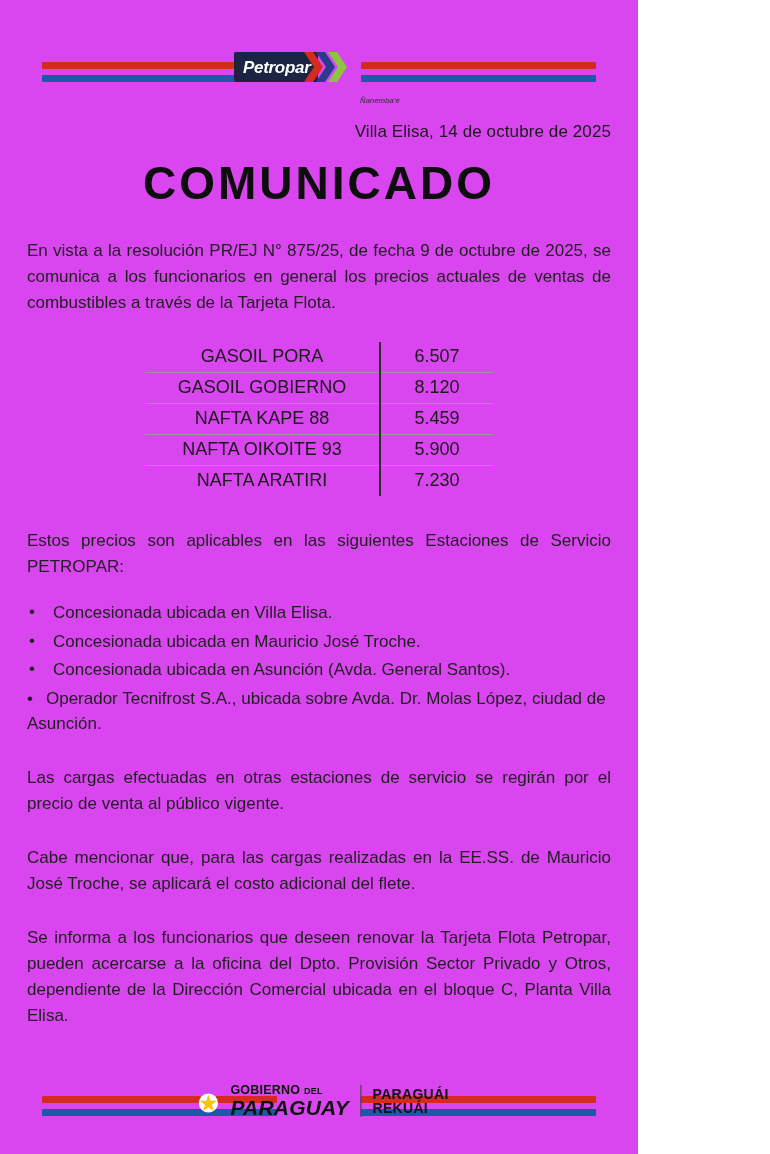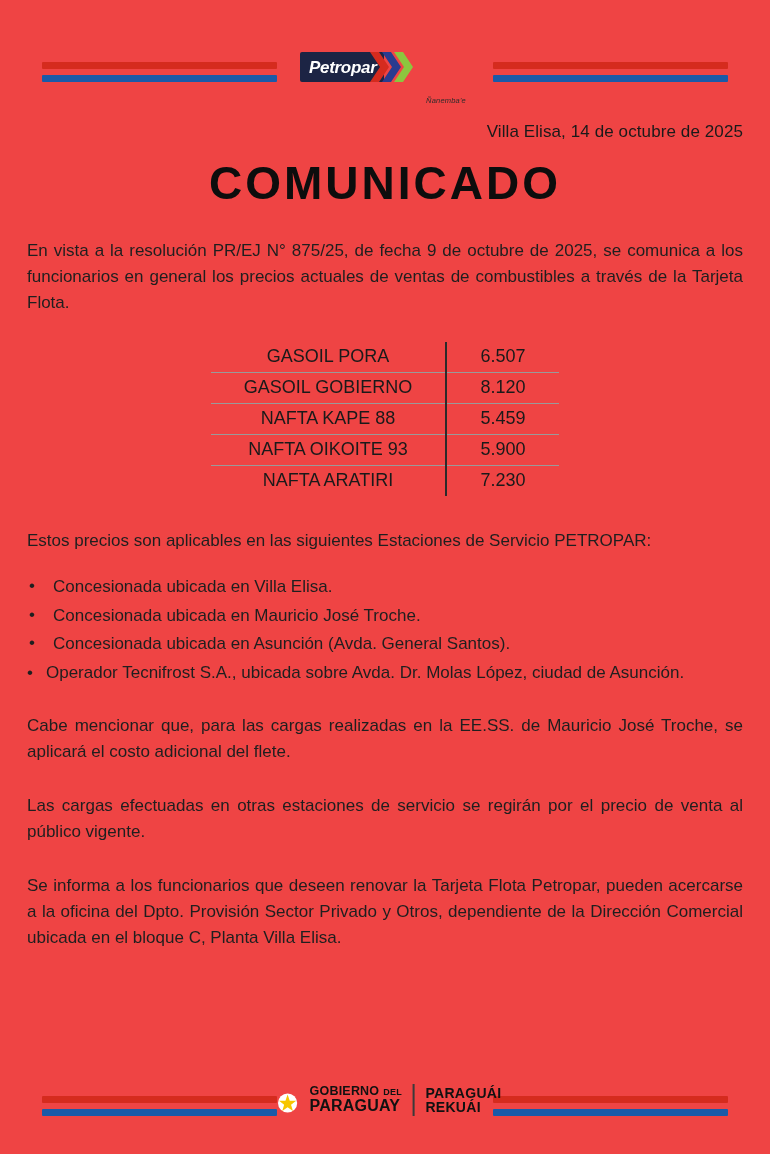--- a/index.html
+++ b/index.html
@@ -10,24 +10,24 @@
   body {
     width: 770px;
     height: 1154px;
     font-family: "Liberation Sans", sans-serif;
     color: #1a1a1a;
     position: relative;
     overflow: hidden;
   }
 
   .page {
-    width: 770px;
+    width: 638px;
     height: 1154px;
     position: relative;
-    background: #ef4444;
+    background: #d946ef;
     display: flex;
     flex-direction: column;
   }
 
   
   .header {
     height: 112px;
     position: relative;
     flex: none;
   }
@@ -208,22 +208,23 @@
   }
   .gov-es .l1 {
     font-size: 12.5px;
     letter-spacing: 0.2px;
     display: flex;
     align-items: baseline;
     gap: 4px;
   }
   .gov-es .l1 .del { font-size: 9px; }
   .gov-es .l2 {
-    font-size: 16px;
+    font-size: 21px;
     letter-spacing: 0.2px;
+    font-style: italic;
   }
   .divider-v {
     width: 1.5px;
     height: 32px;
     background: #3a3a3a;
   }
   .gov-gn .l1 { font-size: 14px; letter-spacing: 0.3px; }
   .gov-gn .l2 { font-size: 14px; letter-spacing: 0.3px; }
 </style>
 </head>
@@ -307,23 +308,23 @@
         <span class="dot">•</span><span>Concesionada ubicada en Mauricio José Troche.</span>
       </li>
       <li>
         <span class="dot">•</span><span>Concesionada ubicada en Asunción (Avda. General Santos).</span>
       </li>
       <li class="wrap">
         <span class="dot">•</span><span>Operador Tecnifrost S.A., ubicada sobre Avda. Dr. Molas López, ciudad de Asunción.</span>
       </li>
     </ul>
 
+    <p class="para gap">Las cargas efectuadas en otras estaciones de servicio se regirán por el precio de venta al público vigente.</p>
+
     <p class="para gap">Cabe mencionar que, para las cargas realizadas en la EE.SS. de Mauricio José Troche, se aplicará el costo adicional del flete.</p>
-
-    <p class="para gap">Las cargas efectuadas en otras estaciones de servicio se regirán por el precio de venta al público vigente.</p>
 
     <p class="para gap">Se informa a los funcionarios que deseen renovar la Tarjeta Flota Petropar, pueden acercarse a la oficina del Dpto. Provisión Sector Privado y Otros, dependiente de la Dirección Comercial ubicada en el bloque C, Planta Villa Elisa.</p>
   </div>
 
   <div class="footer">
 
     <div class="bars left">
       <div class="bar red"></div>
       <div class="bar blue"></div>
     </div>

